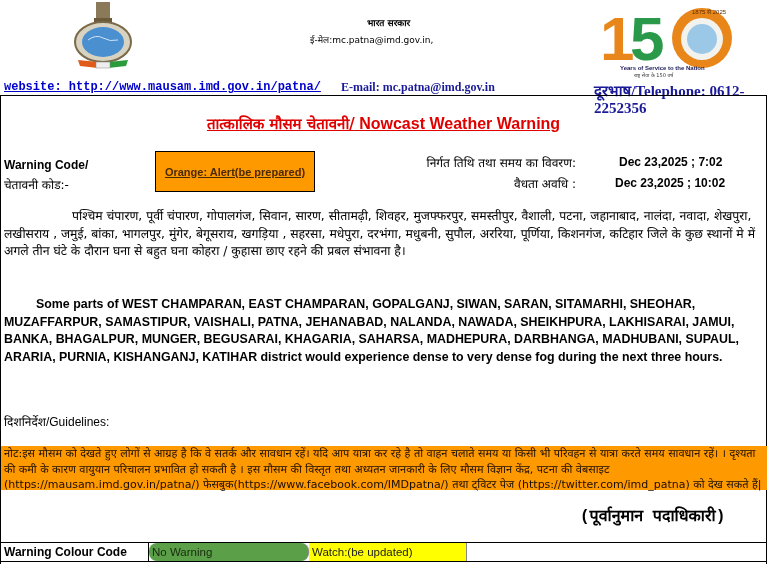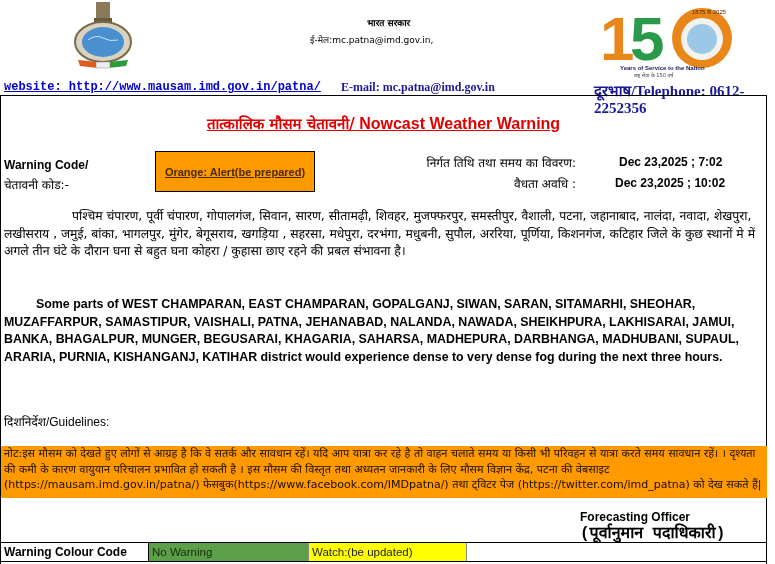--- a/index.html
+++ b/index.html
@@ -21,27 +21,27 @@
   .wc-label .hi { font-family:"DejaVu Sans", sans-serif; font-weight:normal; font-size:12px; }
   .wc-box { left:155px; top:151px; width:160px; height:41px; background:#ff9900; border:1px solid #000; box-sizing:border-box; display:flex; align-items:center; justify-content:center; font-size:11px; font-weight:bold; color:#4a2a00; text-decoration:underline; }
   .issued-lbl { left:393px; top:154px; width:183px; text-align:right; font-family:"DejaVu Sans", sans-serif; font-size:12px; }
   .valid-lbl { left:393px; top:175px; width:183px; text-align:right; font-family:"DejaVu Sans", sans-serif; font-size:12px; }
   .issued-val { left:619px; top:155px; font-size:12px; font-weight:bold; }
   .valid-val { left:615px; top:176px; font-size:12px; font-weight:bold; }
   .hindi-para { left:4px; top:208px; width:760px; font-family:"DejaVu Sans", sans-serif; font-size:12.3px; line-height:17.5px; text-indent:68px; }
   .eng-para { left:4px; top:296px; width:762px; font-size:12.4px; font-weight:bold; line-height:17.5px; text-indent:32px; }
   .guide-lbl { left:4px; top:413px; font-size:12px; }
   .guide-lbl .hi { font-family:"DejaVu Sans", sans-serif; }
-  .note { left:1px; top:446px; width:766px; height:52px; background:#ff9900; box-sizing:border-box; padding:0 3px; font-family:"DejaVu Sans", sans-serif; font-size:11px; line-height:15.5px; color:#1a0d00; }
+  .note { left:1px; top:446px; width:766px; height:44px; background:#ff9900; box-sizing:border-box; padding:0 3px; font-family:"DejaVu Sans", sans-serif; font-size:11px; line-height:15.5px; color:#1a0d00; }
   .fo { left:580px; top:509px; font-size:12px; font-weight:bold; line-height:17px; }
   .fo .hi { font-family:Liberation Mono, monospace; font-weight:bold; font-size:16px; }
   .legend { left:1px; top:542px; width:766px; height:20px; display:flex; border-top:1px solid #000; border-bottom:1px solid #000; box-sizing:border-box; font-size:11.5px; }
   .legend > div { display:flex; align-items:center; padding-left:3px; box-sizing:border-box; border-right:1px solid #888; }
   .lg-label { width:148px; background:#fff; font-weight:bold; font-size:12px; border-right:1px solid #000 !important; }
-  .lg-green { width:160px; background:#5b9f49; color:#1a2a10; }
+  .lg-green { width:160px; background:#5b9f49; color:#1a2a10;border-radius:8px; }
   .lg-yellow { width:158px; background:#ffff00; color:#222; }
   .lg-orange { width:104px; background:#ff9900; color:#3a2000; }
   .lg-red { flex:1; background:#ff0000; color:#fff; border-right:none !important; }
 </style>
 </head>
 <body>
 
 <div class="abs logo-imd">
   <svg width="62" height="78" viewBox="0 0 62 78">
     <rect x="24" y="2" width="14" height="16" fill="#8a7a5a"></rect>
@@ -92,21 +92,20 @@
 
 <div class="abs hindi-para">पश्चिम चंपारण, पूर्वी चंपारण, गोपालगंज, सिवान, सारण, सीतामढ़ी, शिवहर, मुजफ्फरपुर, समस्तीपुर, वैशाली, पटना, जहानाबाद, नालंदा, नवादा, शेखपुरा, लखीसराय , जमुई, बांका, भागलपुर, मुंगेर, बेगूसराय, खगड़िया , सहरसा, मधेपुरा, दरभंगा, मधुबनी, सुपौल, अररिया, पूर्णिया, किशनगंज, कटिहार जिले के कुछ स्थानों मे  में अगले तीन घंटे के दौरान  घना  से  बहुत  घना कोहरा / कुहासा छाए रहने की प्रबल  संभावना है।</div>
 <div class="abs eng-para">Some parts of WEST CHAMPARAN, EAST CHAMPARAN, GOPALGANJ, SIWAN, SARAN, SITAMARHI, SHEOHAR, MUZAFFARPUR, SAMASTIPUR, VAISHALI, PATNA, JEHANABAD, NALANDA, NAWADA, SHEIKHPURA, LAKHISARAI, JAMUI, BANKA, BHAGALPUR, MUNGER, BEGUSARAI, KHAGARIA, SAHARSA, MADHEPURA, DARBHANGA, MADHUBANI, SUPAUL, ARARIA, PURNIA, KISHANGANJ, KATIHAR district would experience dense to very dense fog  during the next three hours.</div>
 
 <div class="abs guide-lbl">
   <span class="hi">दिशनिर्देश</span><span>/Guidelines:</span>
 </div>
 <div class="abs note">नोट:इस मौसम को देखते हुए लोगों से आग्रह है कि वे सतर्क और सावधान रहें। यदि आप यात्रा कर रहे है तो वाहन चलाते समय या किसी भी परिवहन से यात्रा करते समय सावधान रहें। । दृश्यता की कमी के कारण वायुयान परिचालन प्रभावित हो सकती है । इस मौसम की विस्तृत तथा अध्यतन जानकारी के लिए मौसम विज्ञान केंद्र, पटना की वेबसाइट (https://mausam.imd.gov.in/patna/) फेसबुक(https://www.facebook.com/IMDpatna/) तथा ट्विटर पेज (https://twitter.com/imd_patna) को देख सकते हैं|</div>
 
 <div class="abs fo">
-  <div>Forecasting Officer</div>
   <div class="hi">(पूर्वानुमान पदाधिकारी)</div>
 </div>
 
 <div class="abs legend">
   <div class="lg-label">Warning Colour Code</div>
   <div class="lg-green">No Warning</div>
   <div class="lg-yellow">Watch:(be updated)</div>
 </div>
 
 </body></html>

